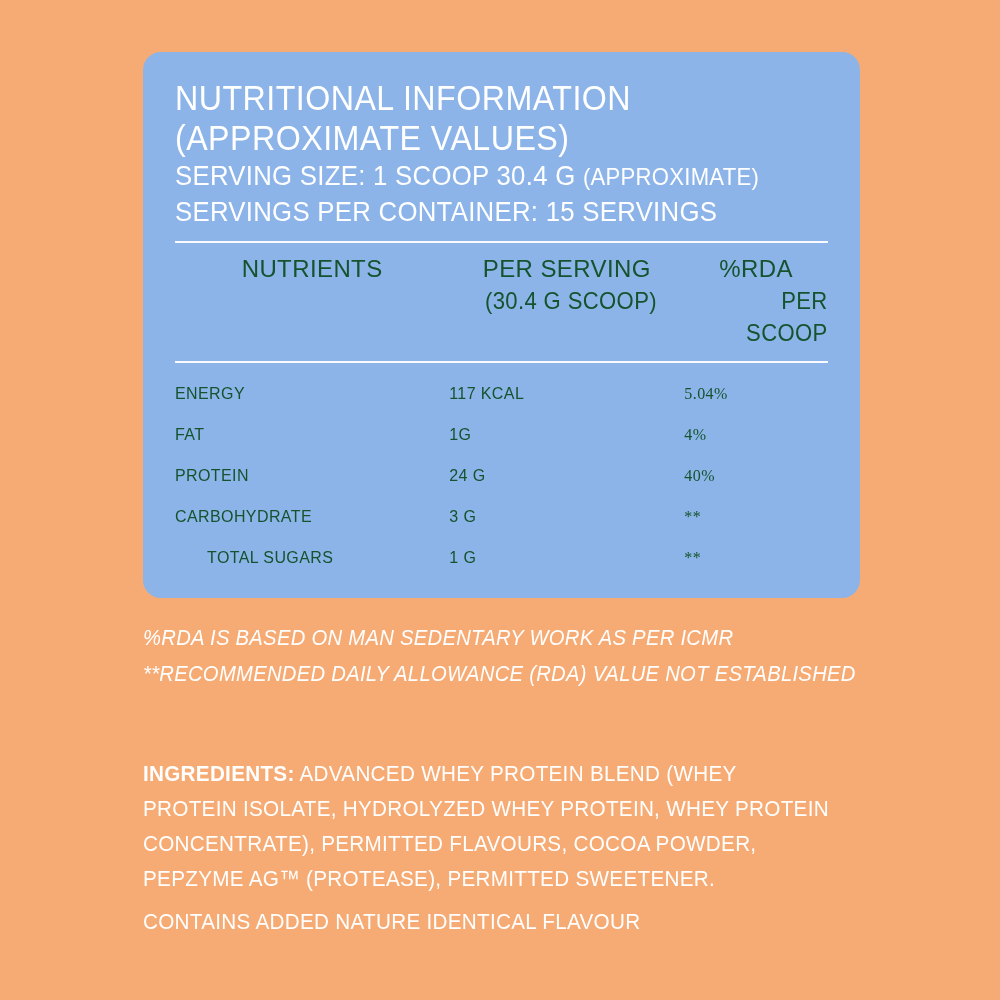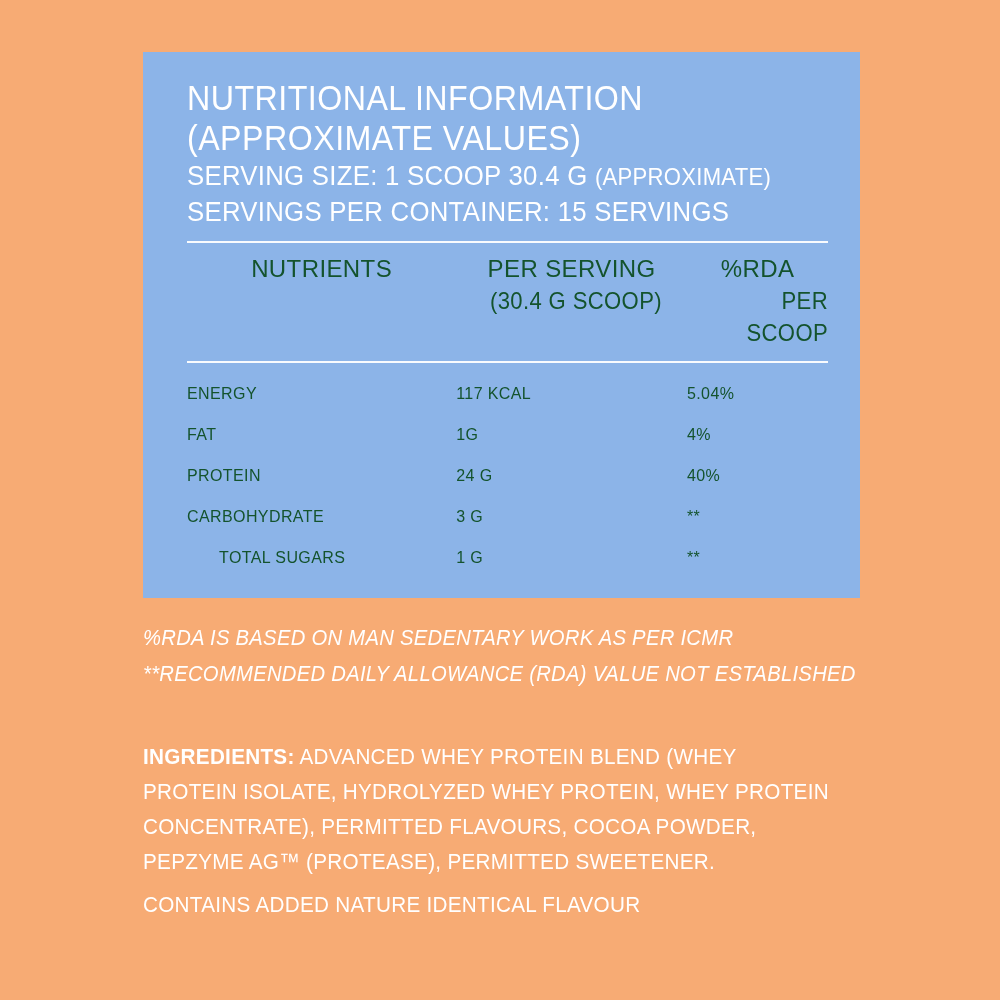--- a/index.html
+++ b/index.html
@@ -22,21 +22,22 @@
 
   
   .panel {
     position: absolute;
     left: 143px;
     top: 52px;
     width: 717px;
     height: 546px;
     background: #8cb4e8;
     box-sizing: border-box;
-    padding: 26px 32px 0 44px;
+    padding: 26px 32px 0 32px;
+    border-radius: 18px;
   }
 
   .nutr-title {
     color: #ffffff;
     font-size: 35px;
     line-height: 40px;
     font-weight: normal;
     letter-spacing: 0.5px;
     text-transform: uppercase;
     transform: scaleX(0.92);
@@ -105,20 +106,21 @@
     line-height: 41px;
     text-transform: uppercase;
     letter-spacing: 0.4px;
     transform: scaleX(0.92);
     transform-origin: left center;
     white-space: nowrap;
   }
   .row-cell.right {
     text-align: right;
     transform-origin: right center;
+    font-family: Liberation Serif, serif;
   }
   .row-cell.indent {
     padding-left: 32px;
   }
 
   
   .footnotes {
     position: absolute;
     left: 143px;
     top: 620px;
@@ -133,21 +135,21 @@
     letter-spacing: 0.3px;
     transform: scaleX(0.92);
     transform-origin: left center;
     white-space: nowrap;
   }
 
   
   .ingredients {
     position: absolute;
     left: 143px;
-    top: 739px;
+    top: 756px;
     width: 730px;
   }
   .ingredients p {
     margin: 0;
     color: #ffffff;
     font-size: 22px;
     line-height: 35px;
     text-transform: uppercase;
     letter-spacing: 0.3px;
     transform: scaleX(0.94);

